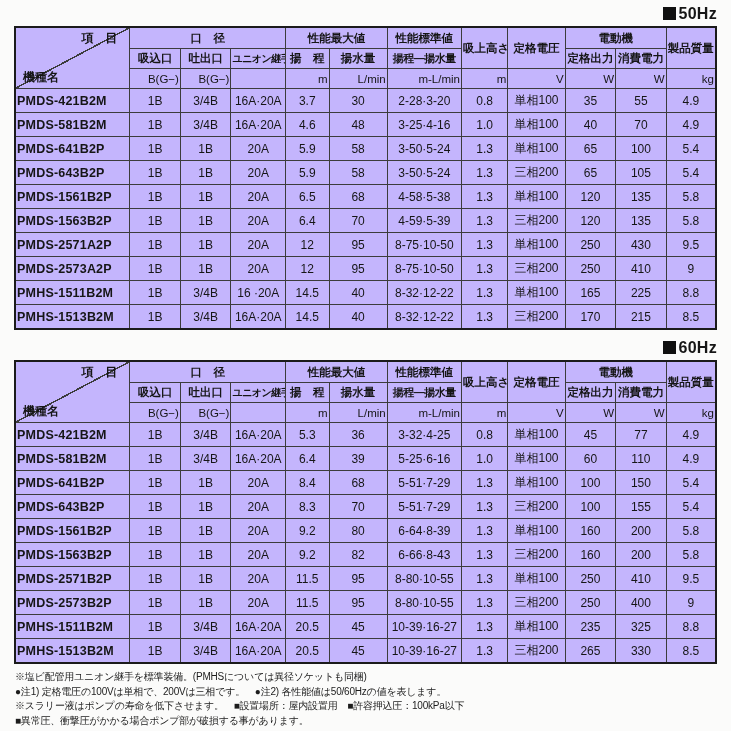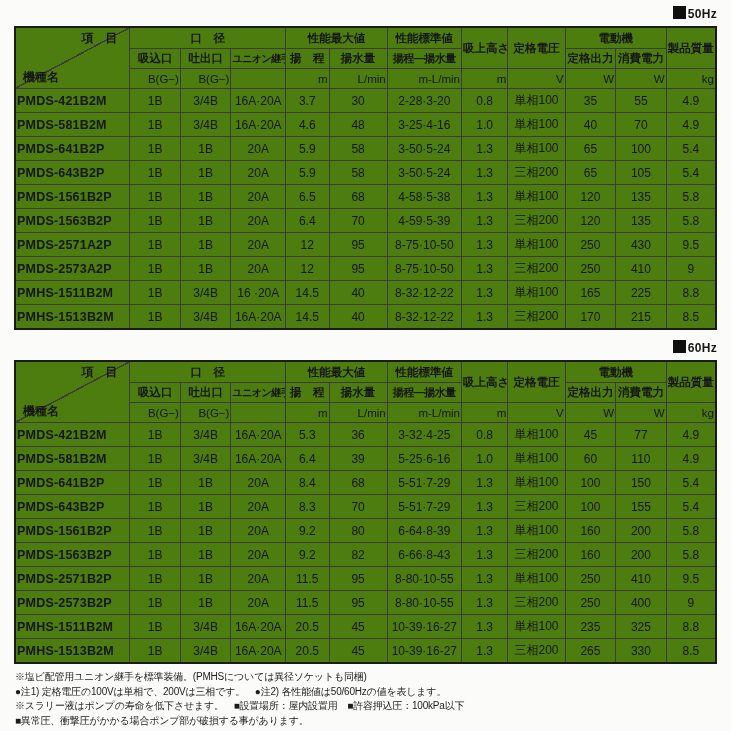--- a/index.html
+++ b/index.html
@@ -8,35 +8,35 @@
     background:#fbfbfa;
     font-family:"Liberation Sans", sans-serif;
     color:#161616;
     overflow:hidden;
   }
   .sheet { position:relative; width:731px; height:731px; padding:3px 14px 0 14px; box-sizing:border-box; }
 
   .freq-label {
     height:20px; line-height:20px;
     text-align:right;
-    font-weight:bold; font-size:12px;
+    font-weight:bold; font-size:16px;
     margin:1px 0 2px 0;
     letter-spacing:0.3px;
   }
   .freq-label .sq {
     display:inline-block; width:13px; height:13px;
     background:#101010; margin-right:2px; vertical-align:-1px;
   }
 
   table.spec {
     width:100%;
     border-collapse:collapse;
     table-layout:fixed;
     border:2px solid #1b1b1b;
-    background:#4d7c0f;
+    background:#c4b5fd;
   }
   .spec th, .spec td {
     border:1px solid #3c3c3c;
     text-align:center; vertical-align:middle;
     padding:0 1px;
     overflow:hidden; white-space:nowrap;
   }
   .spec thead th { font-size:11.5px; font-weight:bold; }
   .spec .h1 th { height:20px; }
   .spec .h2 th { height:19px; }

